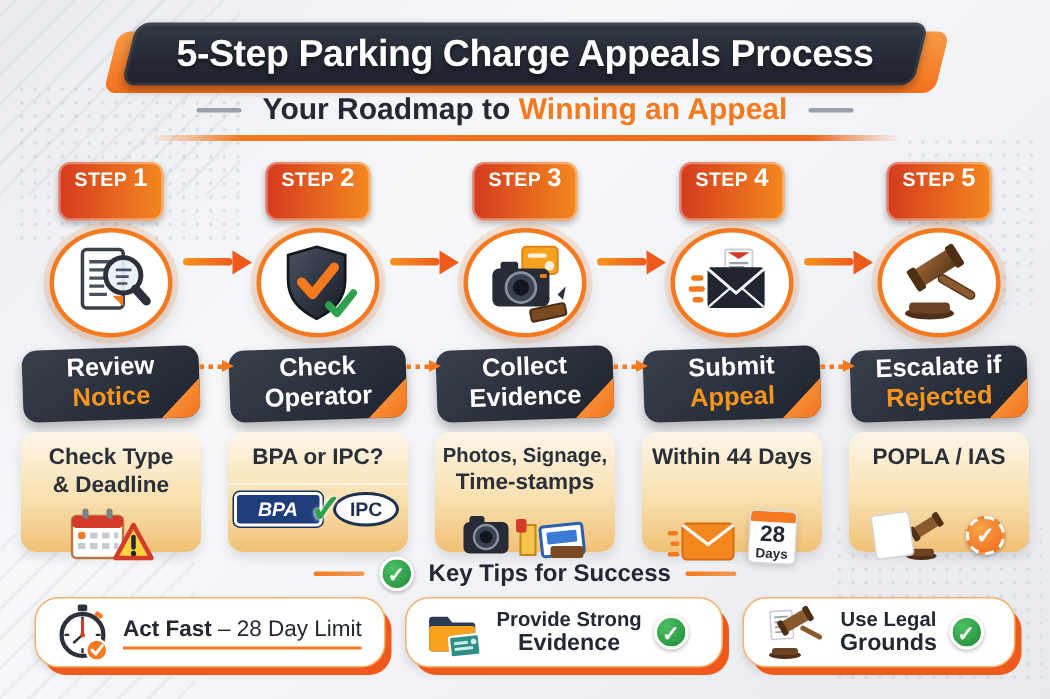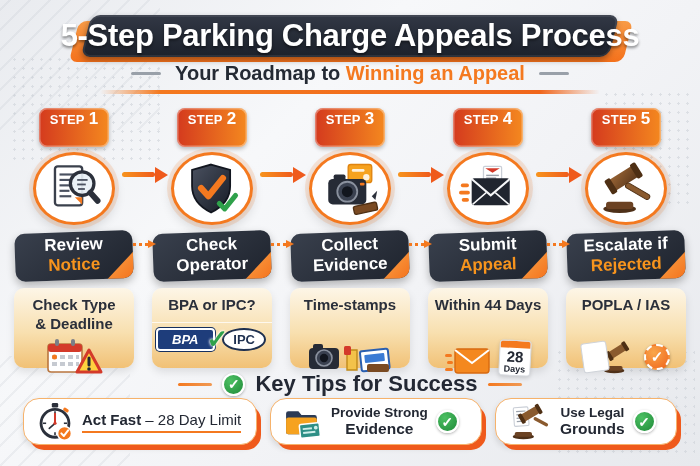--- a/index.html
+++ b/index.html
@@ -10,21 +10,21 @@
     background-size:9px 9px; opacity:.5; pointer-events:none; }
   .diag { position:absolute; background:repeating-linear-gradient(135deg, rgba(175,182,192,.16) 0 2px, transparent 2px 14px); pointer-events:none; }
 
   
   .banner-wrap { position:absolute; top:15px; left:50%; transform:translateX(-50%); width:528px; height:42px; }
   .banner-orange { position:absolute; left:-12px; top:6px; right:-14px; bottom:-5px;
     background:linear-gradient(180deg,#f89b46,#f4711c); border-radius:8px; transform:skewX(-14deg); }
   .banner-dark { position:absolute; inset:0; background:linear-gradient(180deg,#323845,#1c212b);
     border-radius:9px; transform:skewX(-14deg); box-shadow:0 3px 6px rgba(0,0,0,.35), inset 0 0 0 2px rgba(255,255,255,.08); }
   .banner-title { position:absolute; inset:0; display:flex; align-items:center; justify-content:center;
-    color:#fff; font-size:31px; font-weight:800; letter-spacing:-.3px; white-space:nowrap;
+    color:#fff; font-size:25px; font-weight:800; letter-spacing:-.3px; white-space:nowrap;
     text-shadow:0 2px 3px rgba(0,0,0,.45); }
   .subtitle-row { position:absolute; top:62px; left:0; right:0; display:flex; align-items:center; justify-content:center; gap:14px; }
   .dash { width:30px; height:3px; background:#99a0a9; border-radius:2px; }
   .subtitle { font-size:20px; font-weight:800; color:#242a34; white-space:nowrap; }
   .subtitle .hl { color:#f4791f; }
   .subtitle-underline { position:absolute; top:90px; left:50%; transform:translateX(-50%); width:500px; height:4px; border-radius:2px;
     background:linear-gradient(90deg, rgba(244,121,31,0), #f4791f 12%, #f0661c 88%, rgba(244,121,31,0)); }
 
   
   .steps { position:absolute; top:106px; left:0; right:0; height:262px; display:flex; justify-content:center; }
@@ -80,21 +80,21 @@
     color:#fff; font-weight:900; font-size:15px; display:flex; align-items:center; justify-content:center;
     border:2px dashed #fff; box-shadow:0 1px 3px rgba(0,0,0,.3); }
   .paper-tilt { width:26px; height:30px; background:#fff; border:1.5px solid #cfd3d9; border-radius:3px; transform:rotate(-8deg); margin-right:-14px; }
 
   
   .tips-header { position:absolute; top:371px; left:0; right:0; display:flex; align-items:center; justify-content:center; gap:10px; }
   .tip-dash { width:34px; height:3px; border-radius:2px; background:linear-gradient(90deg,#f4791f,#f09a55); }
   .check-green { width:23px; height:23px; border-radius:50%; background:radial-gradient(circle at 35% 30%,#4cc063,#1f8a38);
     color:#fff; font-weight:900; font-size:14px; display:flex; align-items:center; justify-content:center;
     border:2px solid #fff; box-shadow:0 1px 3px rgba(0,0,0,.3); flex:0 0 auto; }
-  .tips-title { font-size:22px; font-weight:800; color:#232834; }
+  .tips-title { font-size:16px; font-weight:800; color:#232834; }
   .tips-row { position:absolute; top:398px; left:0; right:0; display:flex; justify-content:center; align-items:center; gap:13px; }
   .tip-card { height:47px; background:#fff; border-radius:16px; display:flex; align-items:center; gap:8px;
     padding:0 12px; border:1.5px solid #f6b26b;
     box-shadow:5px 6px 0 -1px #ef5a1c, 0 3px 6px rgba(0,0,0,.12); }
   .tip-text { font-size:15px; color:#232833; white-space:nowrap; border-bottom:2.5px solid #f4791f; padding-bottom:3px; }
   .tip-text b { font-weight:800; }
   .tip-text2 { text-align:center; line-height:1.12; }
   .tip-text2 .t-top { font-size:13.5px; font-weight:700; color:#232833; white-space:nowrap; }
   .tip-text2 .t-bot { font-size:15.5px; font-weight:800; color:#232833; white-space:nowrap; }
   .tip-text2 .t-norm { font-weight:600; }
@@ -228,20 +228,21 @@
             <rect x="36" y="49" width="26" height="9" rx="2" fill="#7a4a22" stroke="#4e2f14" stroke-width="1.5"></rect>
           </g>
           <path d="M56 40 L62 34 L60 44 Z" fill="#2b303b"></path>
         </svg>
       </div>
       <div class="step-label">
         <div class="label-line">Collect</div>
         <div class="label-line">Evidence</div>
       </div>
       <div class="step-sub">
+        <div class="sub-line light">Photos, Signage,</div>
         <div class="sub-line">Time-stamps</div>
         <div class="sub-icons">
           <svg width="86" height="36" viewBox="0 0 86 36">
             <rect x="2" y="8" width="30" height="21" rx="4" fill="#262b36"></rect>
             <rect x="6" y="4" width="10" height="6" rx="2" fill="#262b36"></rect>
             <circle cx="17" cy="18" r="8" fill="#3a4150" stroke="#8a919e" stroke-width="1.6"></circle>
             <circle cx="17" cy="18" r="4.2" fill="#12161e"></circle>
             <path d="M40 10 L50 10 L50 30 L40 30 Z" fill="#f3c24a" stroke="#c08a1a" stroke-width="1.4"></path>
             <rect x="37" y="6" width="7" height="9" rx="1.5" fill="#d43a2a"></rect>
             <g transform="rotate(-6 68 22)">

